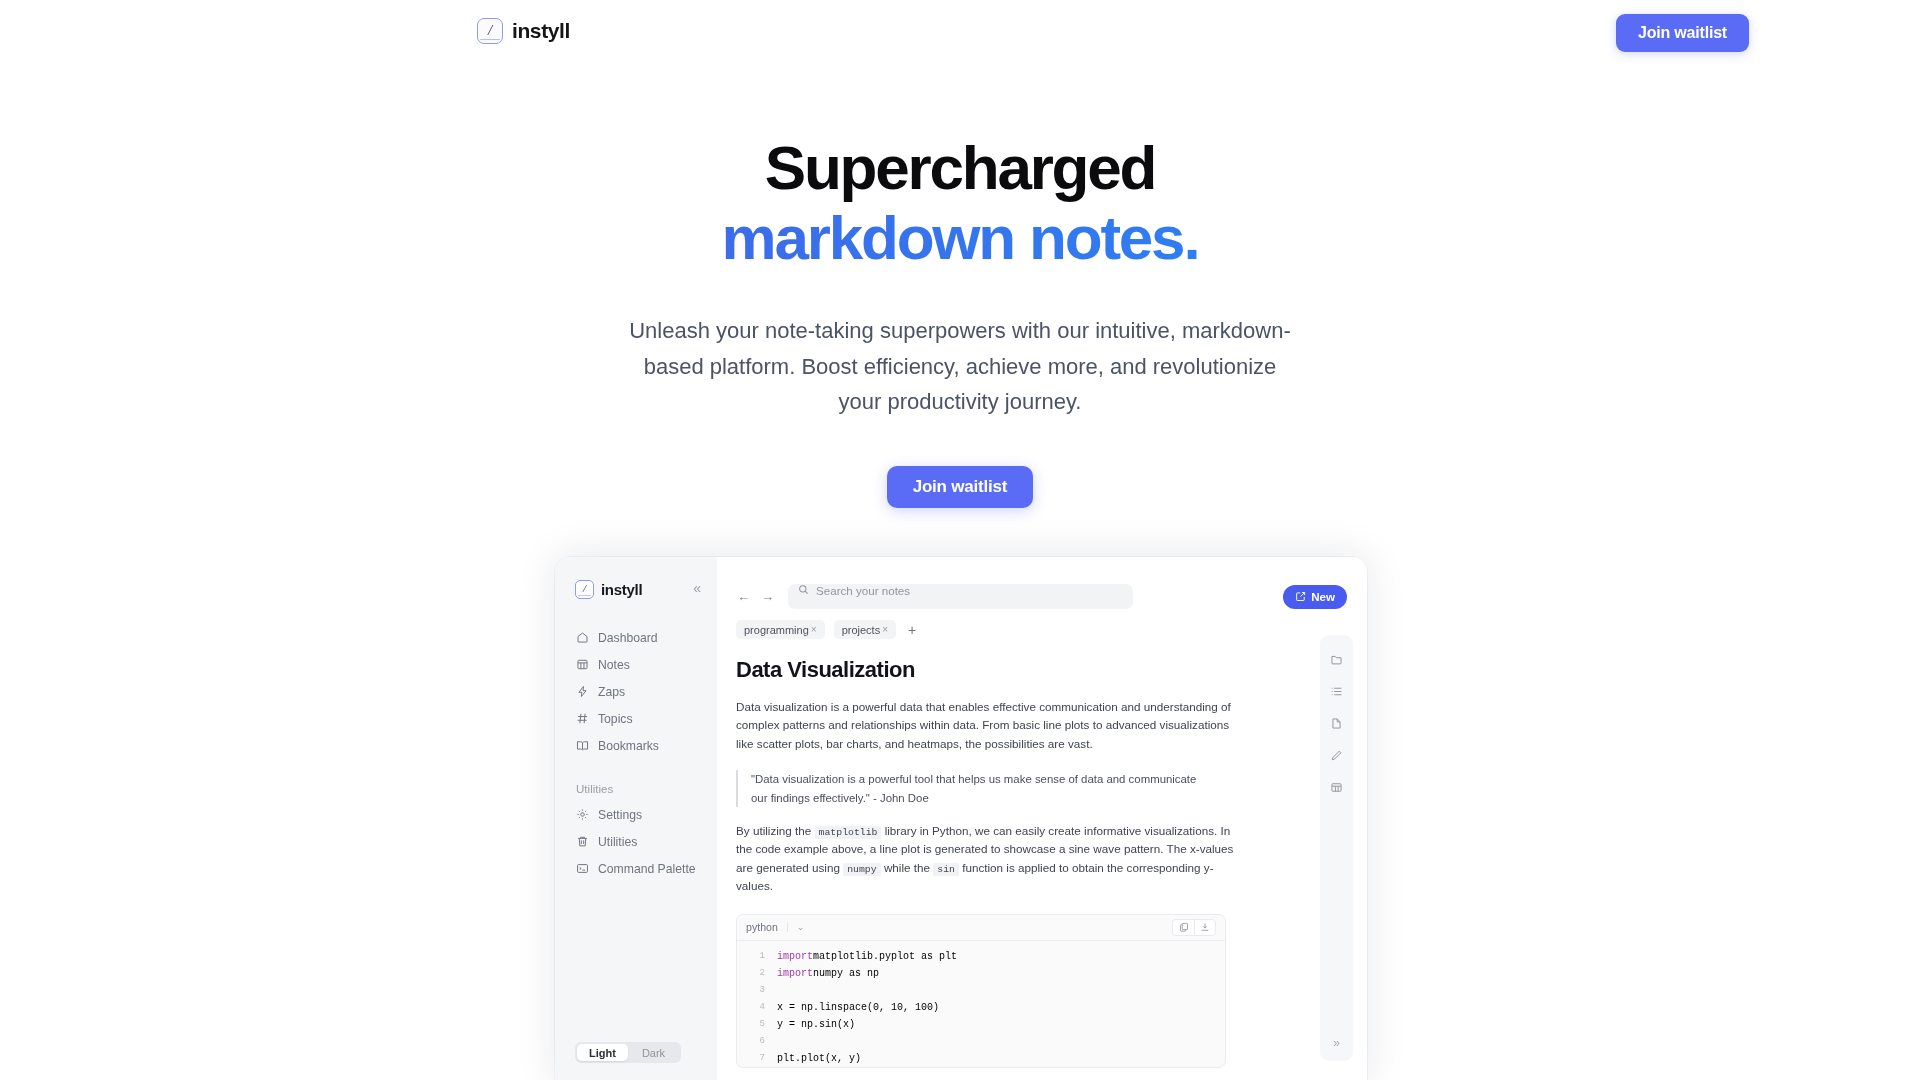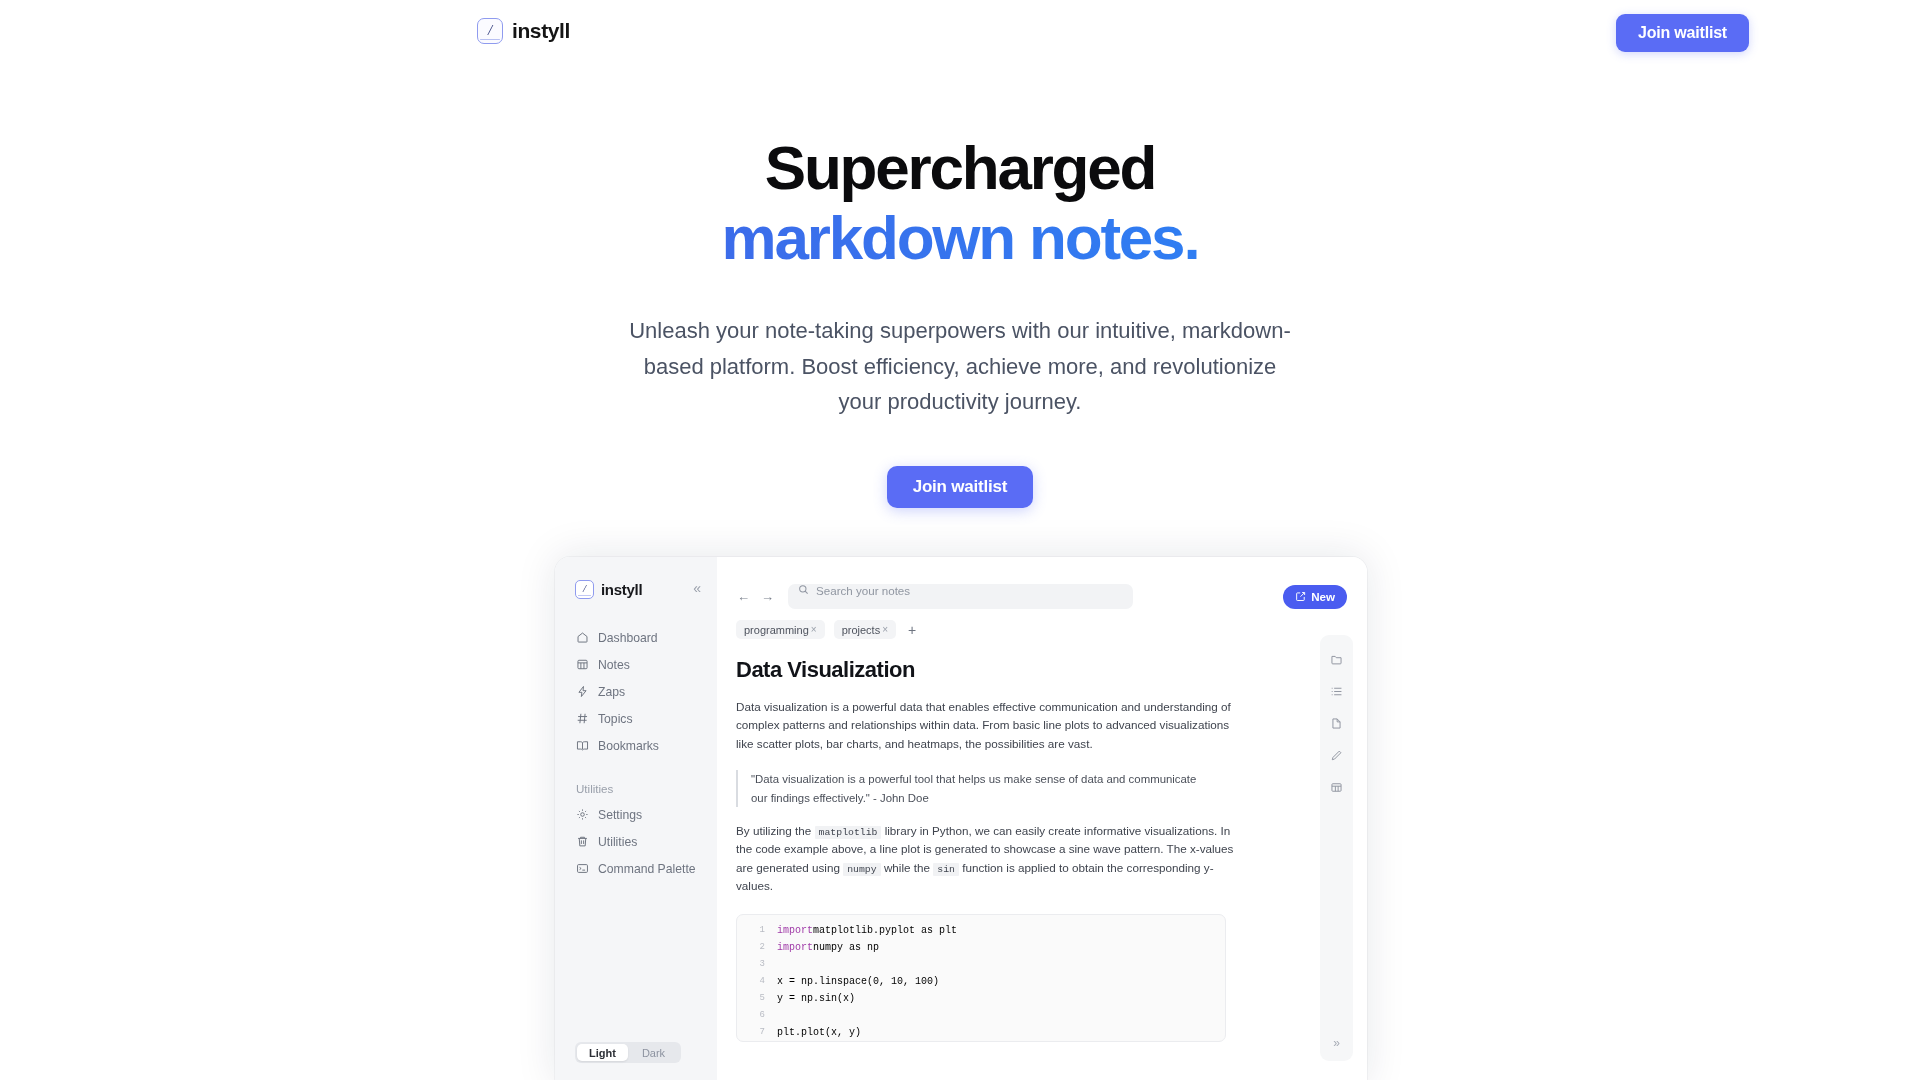--- a/index.html
+++ b/index.html
@@ -347,20 +347,37 @@
           <span>By utilizing the</span>
           <span class="icode">matplotlib</span>
           <span>library in Python, we can easily create informative visualizations. In the code example above, a line plot is generated to showcase a sine wave pattern. The x-values are generated using</span>
           <span class="icode">numpy</span>
           <span>while the</span>
           <span class="icode">sin</span>
           <span>function is applied to obtain the corresponding y-values.</span>
         </div>
 
         <div class="codeblock">
+          <div class="code-head">
+            <span class="code-lang">python</span>
+            <span class="code-chev">⌄</span>
+            <div class="code-actions">
+              <span class="code-act">
+                <svg width="10" height="10" viewBox="0 0 16 16" fill="none" stroke="currentColor" stroke-width="1.3">
+                  <rect x="5.2" y="2.2" width="8.4" height="10" rx="1.2"></rect>
+                    <path d="M10.6 12.2v1.4a1 1 0 0 1-1 1H3.4a1 1 0 0 1-1-1V5.4a1 1 0 0 1 1-1h1.6"></path>
+                </svg>
+              </span>
+              <span class="code-act">
+                <svg width="10" height="10" viewBox="0 0 16 16" fill="none" stroke="currentColor" stroke-width="1.3">
+                  <path d="M8 2.4v7.2M5 6.8 8 9.8l3-3M2.6 13.2h10.8"></path>
+                </svg>
+              </span>
+            </div>
+          </div>
           <div class="code-body">
             <div class="code-line">
               <span class="ln">1</span>
               <span class="kw">import</span>
                 <span> matplotlib.pyplot as plt</span>
             </div>
             <div class="code-line">
               <span class="ln">2</span>
               <span class="kw">import</span>
                 <span> numpy as np</span>

